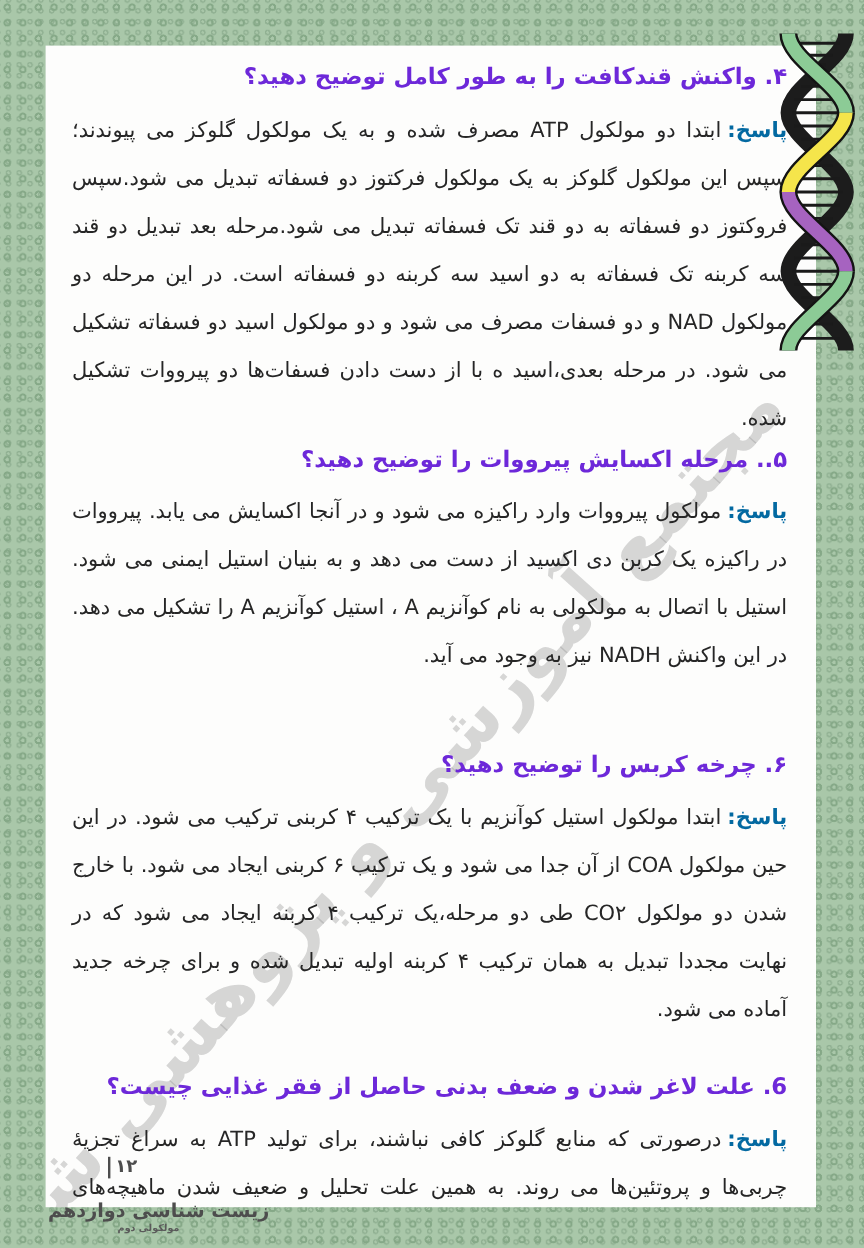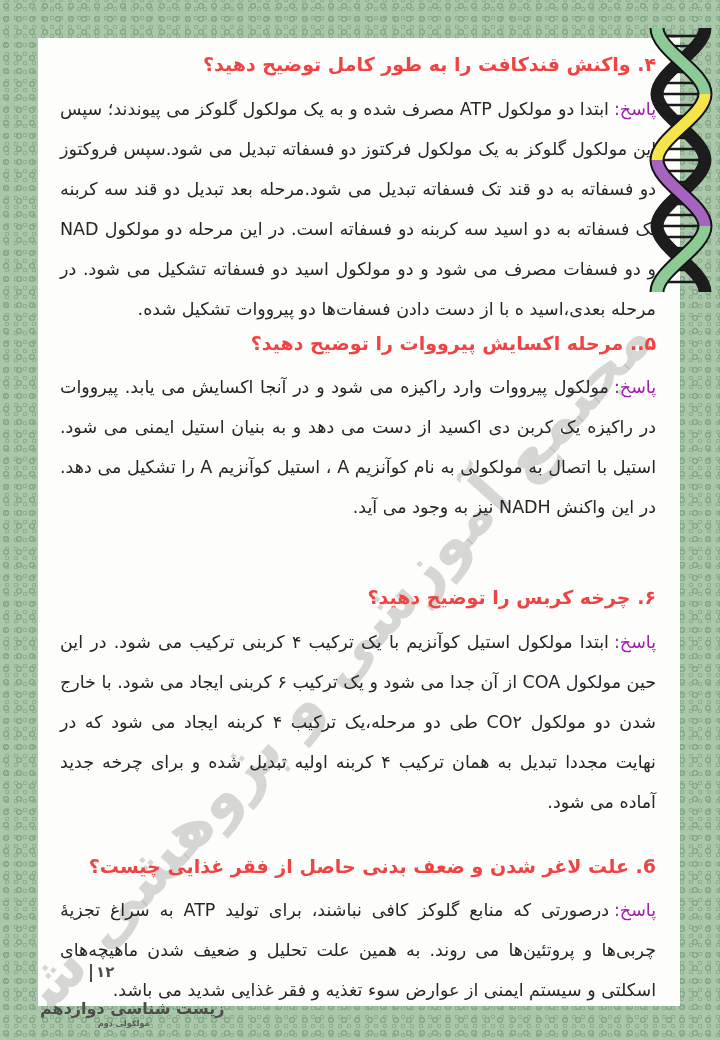--- a/index.html
+++ b/index.html
@@ -26,30 +26,30 @@
     color:rgba(150,150,150,0.38);
     z-index:1;pointer-events:none;
   }
   .qa-wrap{
     position:relative;z-index:2;
     padding:12px 24px 0 22px;
     direction:rtl;
   }
   .q{
     margin:0 0 10px 0;
-    font-size:19px;font-weight:bold;color:#ef4444;
+    font-size:19px;font-weight:bold;color:#6d28d9;
     text-align:right;line-height:1.5;
   }
   .a{
     margin:0;
     font-size:17.5px;color:#262626;
     line-height:40px;
     text-align:justify;
   }
-  .alabel{color:#a21caf;font-weight:normal;margin-left:5px;}
+  .alabel{color:#0369a1;font-weight:bold;margin-left:5px;}
   .qa-block{margin-top:0;}
   .qa-block.b2{}
   .qa-block.b3{margin-top:56px;}
   .qa-block.b4{margin-top:30px;}
   .dna{
     position:absolute;top:26px;right:3px;width:72px;height:268px;
     z-index:3;pointer-events:none;
   }
   .footer-logo{
     position:absolute;left:40px;bottom:12px;z-index:4;width:210px;height:48px;

